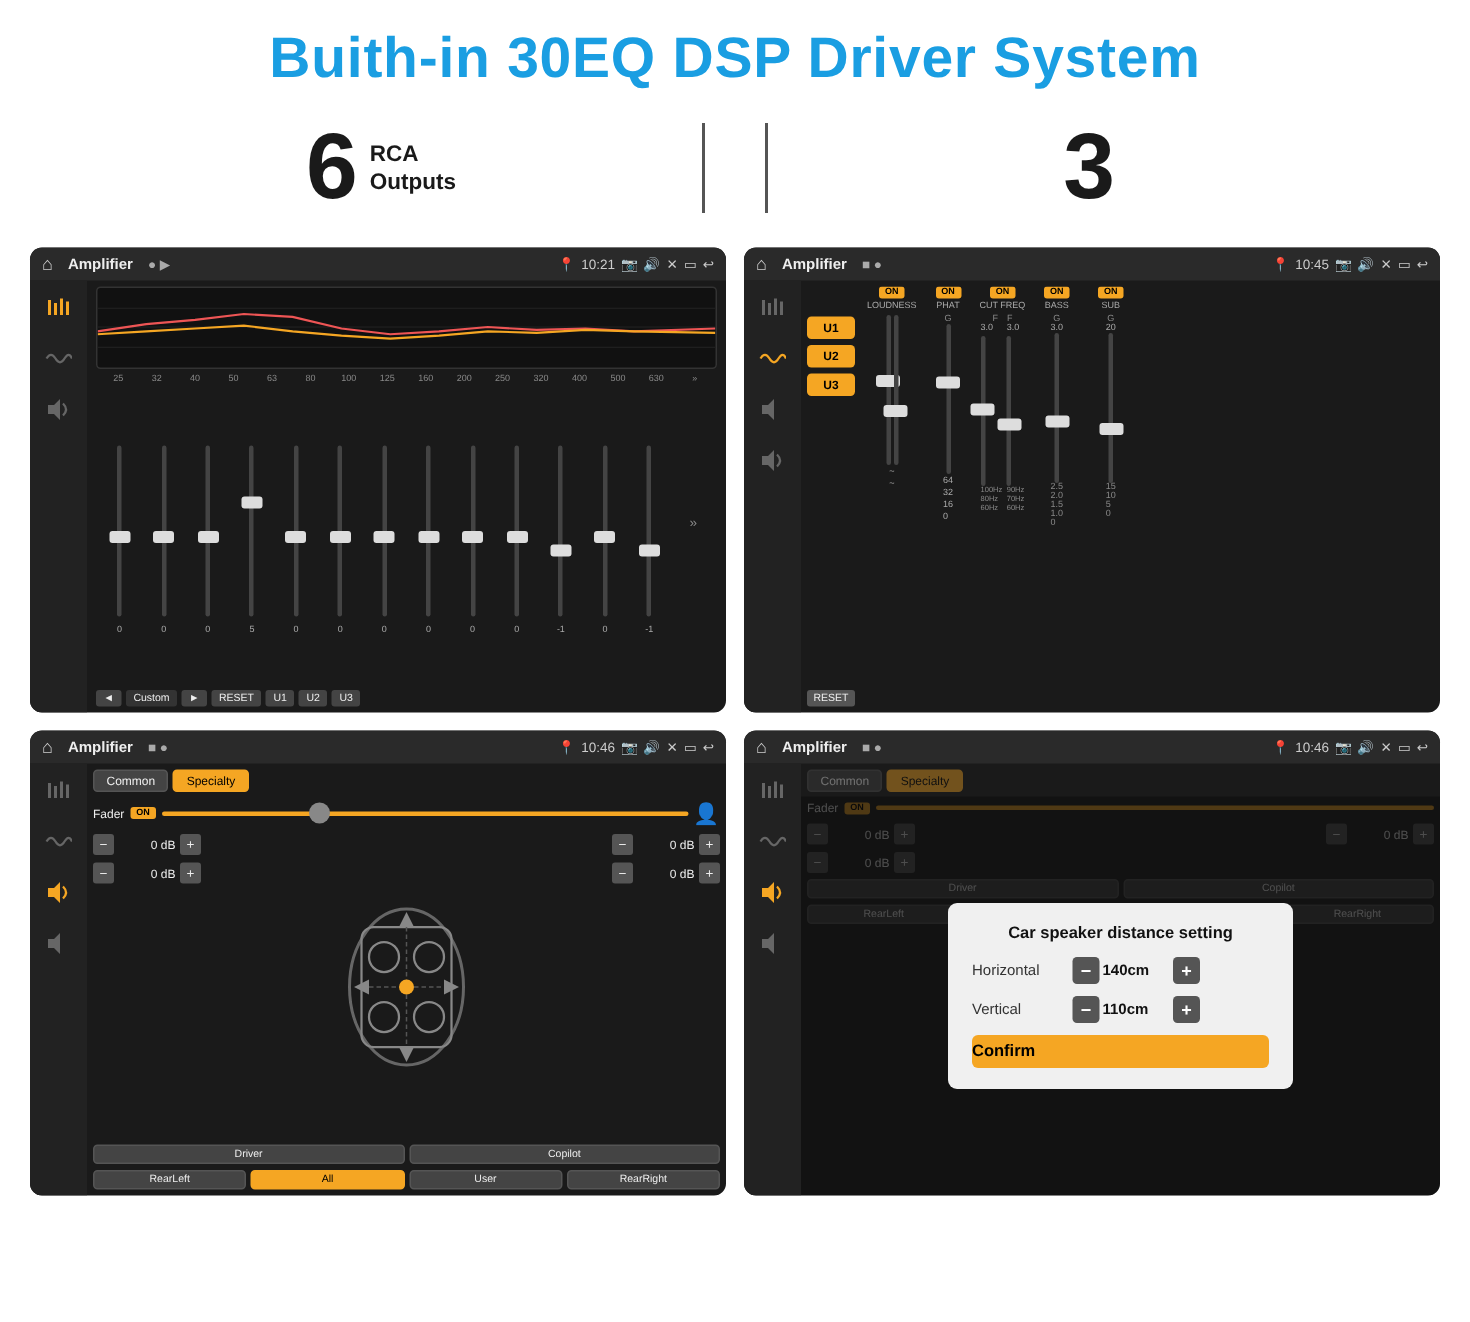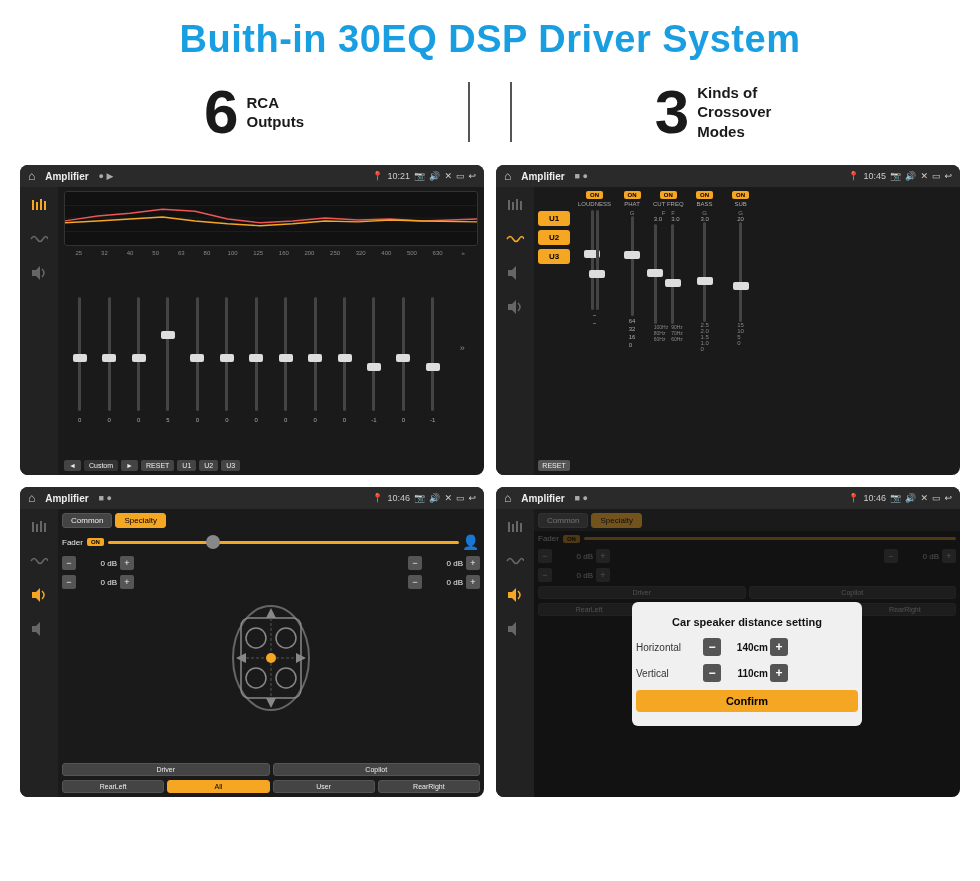--- a/index.html
+++ b/index.html
@@ -429,21 +429,21 @@
       display: flex;
       align-items: center;
       justify-content: center;
       background: rgba(0,0,0,0.3);
       z-index: 10;
     }
 
     .dialog-box {
       background: #f0f0f0;
       border-radius: 6px;
-      padding: 14px 4px;
+      padding: 14px 16px;
       width: 230px;
       color: #222;
     }
 
     .dialog-title {
       font-size: 11px;
       font-weight: 700;
       text-align: center;
       margin-bottom: 10px;
       color: #111;
@@ -473,31 +473,30 @@
       font-size: 12px;
       color: #fff;
       font-weight: 700;
     }
 
     .dialog-value {
       font-size: 10px;
       color: #111;
       font-weight: 700;
       min-width: 45px;
-      text-align: right;
+      text-align: left;
     }
 
     .dialog-confirm {
       background: #f5a623;
       color: #000;
       font-size: 11px;
       font-weight: 700;
       padding: 5px 0;
       border-radius: 4px;
-      text-align: center;
       margin-top: 8px;
       cursor: pointer;
     }
 
     
     .grid-line-h {
       stroke: #2a2a2a;
       stroke-width: 0.5;
     }
   </style>
@@ -508,21 +507,20 @@
 
 <div class="stats-row">
   <div class="stat-item">
     <span class="stat-number">6</span>
     <span class="stat-label">RCA<br>Outputs</span>
   </div>
   <div class="stat-divider"></div>
   <div class="stat-divider"></div>
   <div class="stat-item">
     <span class="stat-number">3</span>
-    <span class="stat-label">Kinds of<br>Crossover Modes</span>
   </div>
 </div>
 
 <div class="screens-grid">
 
   <div class="screen-box">
     <div class="status-bar">
       <span class="status-home">⌂</span>
       <span class="status-title">Amplifier</span>
       <span style="font-size:9px;color:#aaa;margin-left:4px;">● ▶</span>

